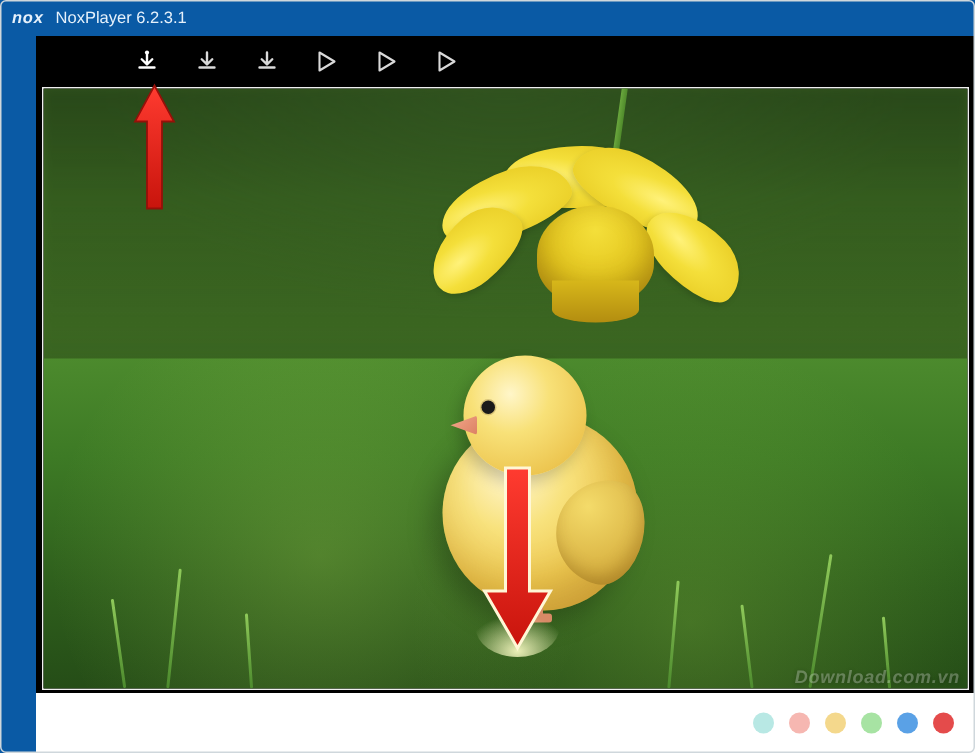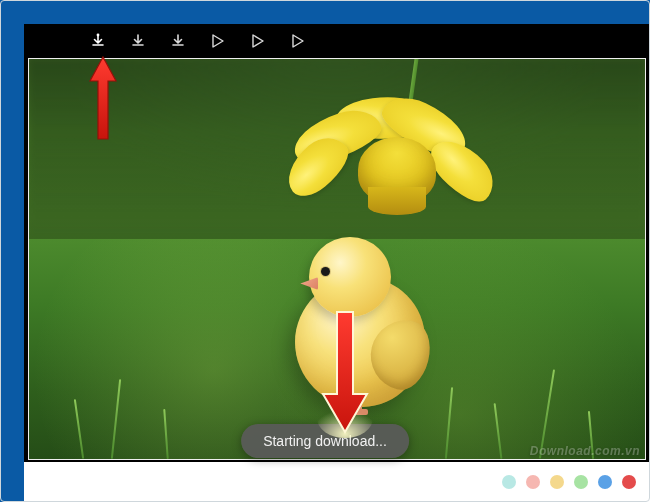--- a/index.html
+++ b/index.html
@@ -297,20 +297,24 @@
       border: 1px solid #cfd7dc;
       border-radius: 4px;
       pointer-events: none;
     }
   </style>
 </head>
 <body>
 
 <div class="window">
 
+  <div class="titlebar">
+    <span class="logo">nox</span>
+    <span class="title">NoxPlayer 6.2.3.1</span>
+  </div>
 
   <div class="inner">
 
     <div class="toolbar">
       <span class="tool-icon">
         <svg viewBox="0 0 16 16">
             <path d="M8 2 L8 9 M4.5 6.5 L8 10 L11.5 6.5 M3 12 L13 12" stroke="#fff" stroke-width="1.6" fill="none" stroke-linecap="round" stroke-linejoin="round"></path>
             <circle cx="8" cy="2" r="1.4" fill="#fff"></circle>
           </svg>
       </span>
@@ -387,21 +391,20 @@
     <span class="dot" style="background:#b8e8e4;"></span>
     <span class="dot" style="background:#f6b7b1;"></span>
     <span class="dot" style="background:#f4d88c;"></span>
     <span class="dot" style="background:#a7e3a3;"></span>
     <span class="dot" style="background:#5aa1e6;"></span>
     <span class="dot" style="background:#e44b4b;"></span>
   </div>
 
   <div class="watermark">Download.com.vn</div>
 
-  <div class="toast">Starting download...</div>
 
   <div class="arrow" style="left:86px; top:55px;">
     <svg width="34" height="88" viewBox="0 0 34 88">
       <defs>
         <linearGradient id="rg1" x1="0" y1="0" x2="0" y2="1">
           <stop offset="0" stop-color="#ff3b30"></stop>
           <stop offset="1" stop-color="#c8140c"></stop>
         </linearGradient>
       </defs>
       <path d="M17 2 L30 26 L22 26 L22 84 L12 84 L12 26 L4 26 Z" fill="url(#rg1)" stroke="#951009" stroke-width="1.2"></path>

